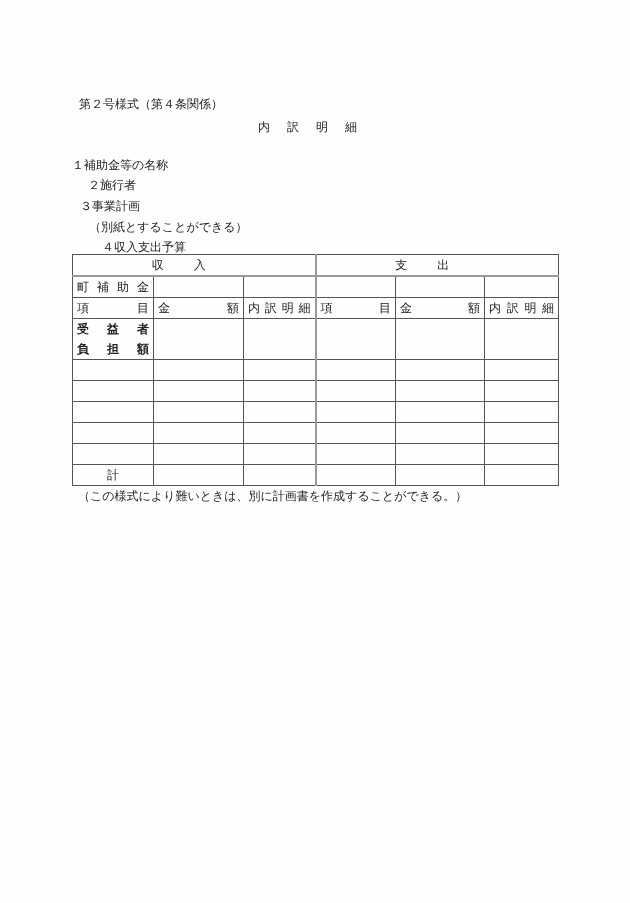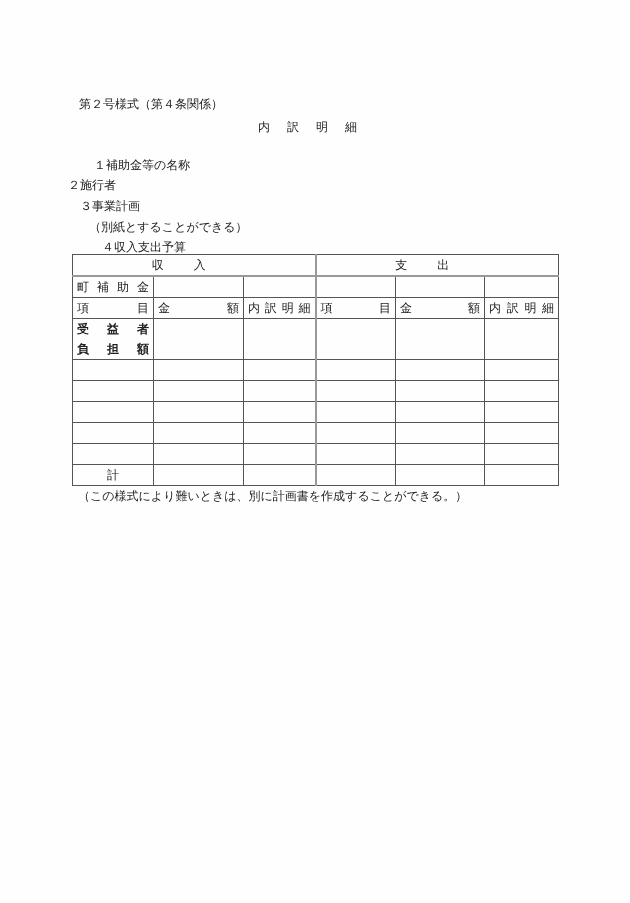--- a/index.html
+++ b/index.html
@@ -7,22 +7,22 @@
       width: 630px; height: 903px;
       background: #fefefe;
       position: relative;
       font-family: "DejaVu Serif", "Liberation Serif", serif;
       color: #222;
       overflow: hidden;
     }
     .line { position: absolute; font-size: 12px; line-height: 14px; white-space: nowrap; }
     .form-no { left: 79px; top: 97px; }
     .doc-title { left: 258px; top: 120px; letter-spacing: 17px; }
-    .item1 { left: 94px; top: 158px; }
-    .item2 { left: 68px; top: 178px; }
+    .item1 { left: 72px; top: 158px; }
+    .item2 { left: 88px; top: 178px; }
     .item3 { left: 80px; top: 199px; }
     .item3note { left: 89px; top: 220px; }
     .item4 { left: 80px; top: 240px; margin-left: 22px; }
     .footnote { left: 78px; top: 489px; }
 
     table.budget {
       position: absolute; left: 72px; top: 254px;
       width: 486px;
       border-collapse: collapse;
       table-layout: fixed;

